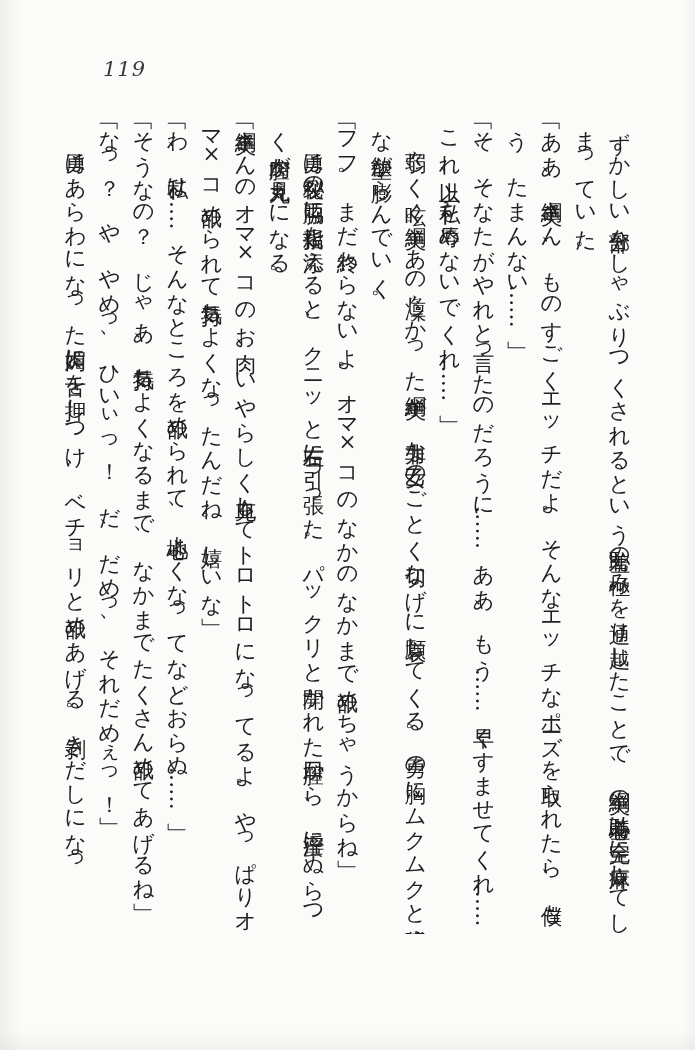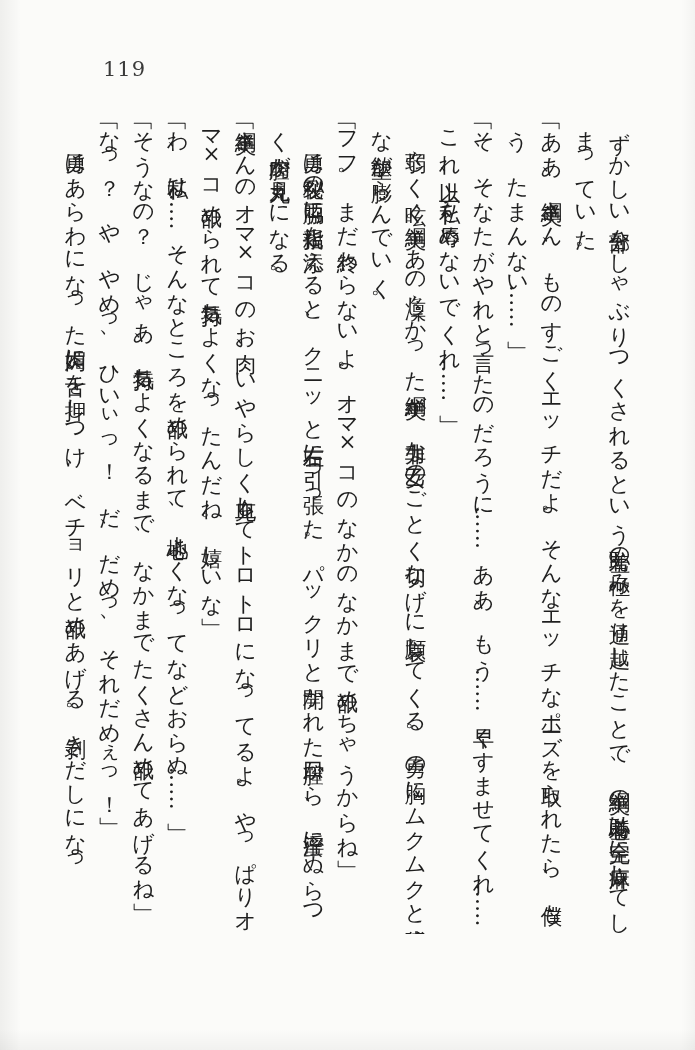--- a/index.html
+++ b/index.html
@@ -21,20 +21,21 @@
       linear-gradient(to right, rgba(0,0,0,0.05), rgba(0,0,0,0) 3%),
       linear-gradient(to top, rgba(0,0,0,0.04), rgba(0,0,0,0) 2%),
       linear-gradient(to left, rgba(0,0,0,0.03), rgba(0,0,0,0) 2%);
     pointer-events: none;
   }
   .page-number {
     position: absolute;
     top: 57px;
     left: 103px;
     font-size: 21px;
+    font-style: italic;
     color: #3a3a3a;
     letter-spacing: 1px;
   }
   .text-block {
     position: absolute;
     top: 116px;
     right: 59px;
     height: 818px;
     width: 580px;
     writing-mode: vertical-rl;

